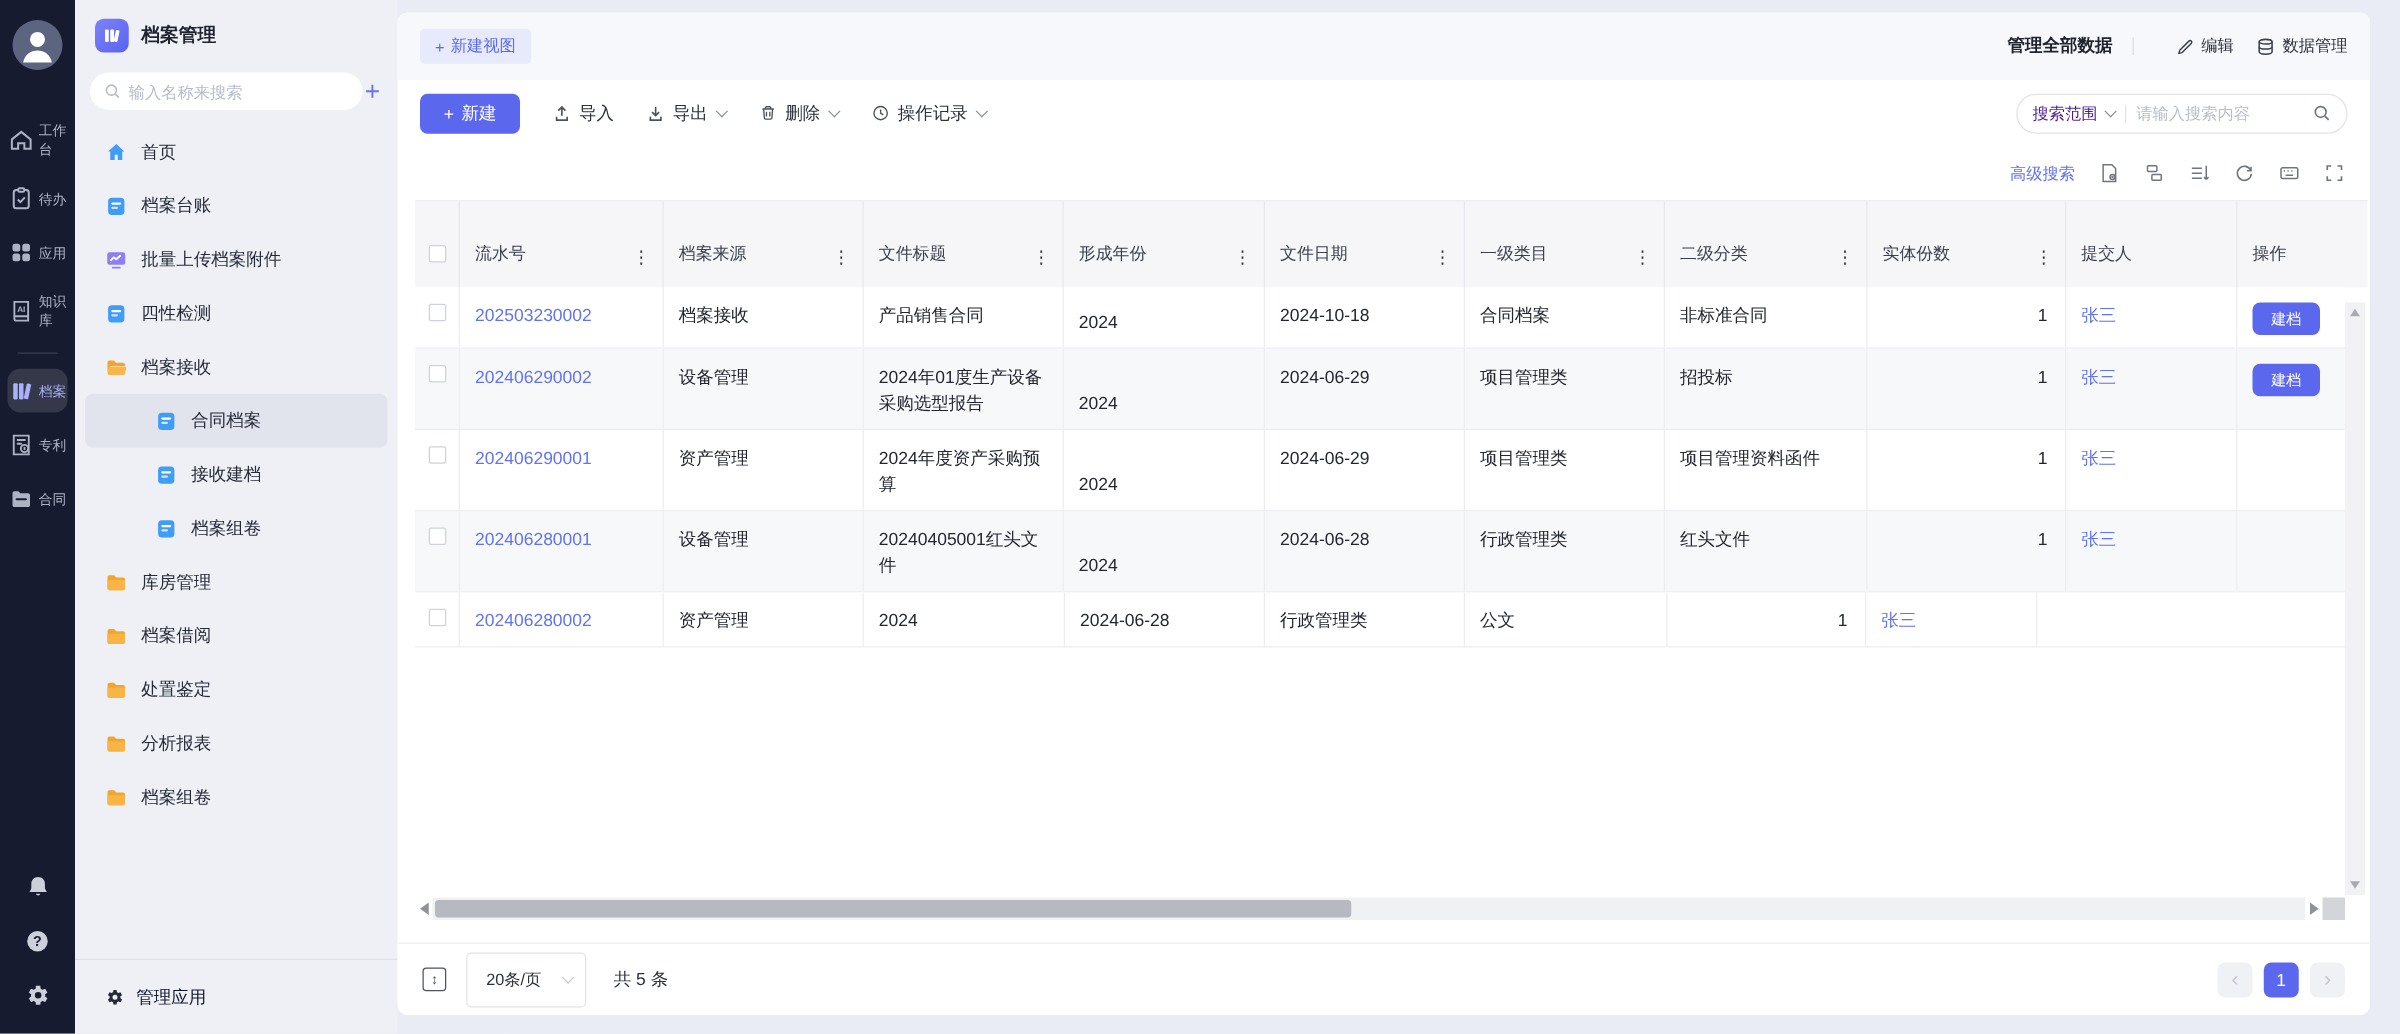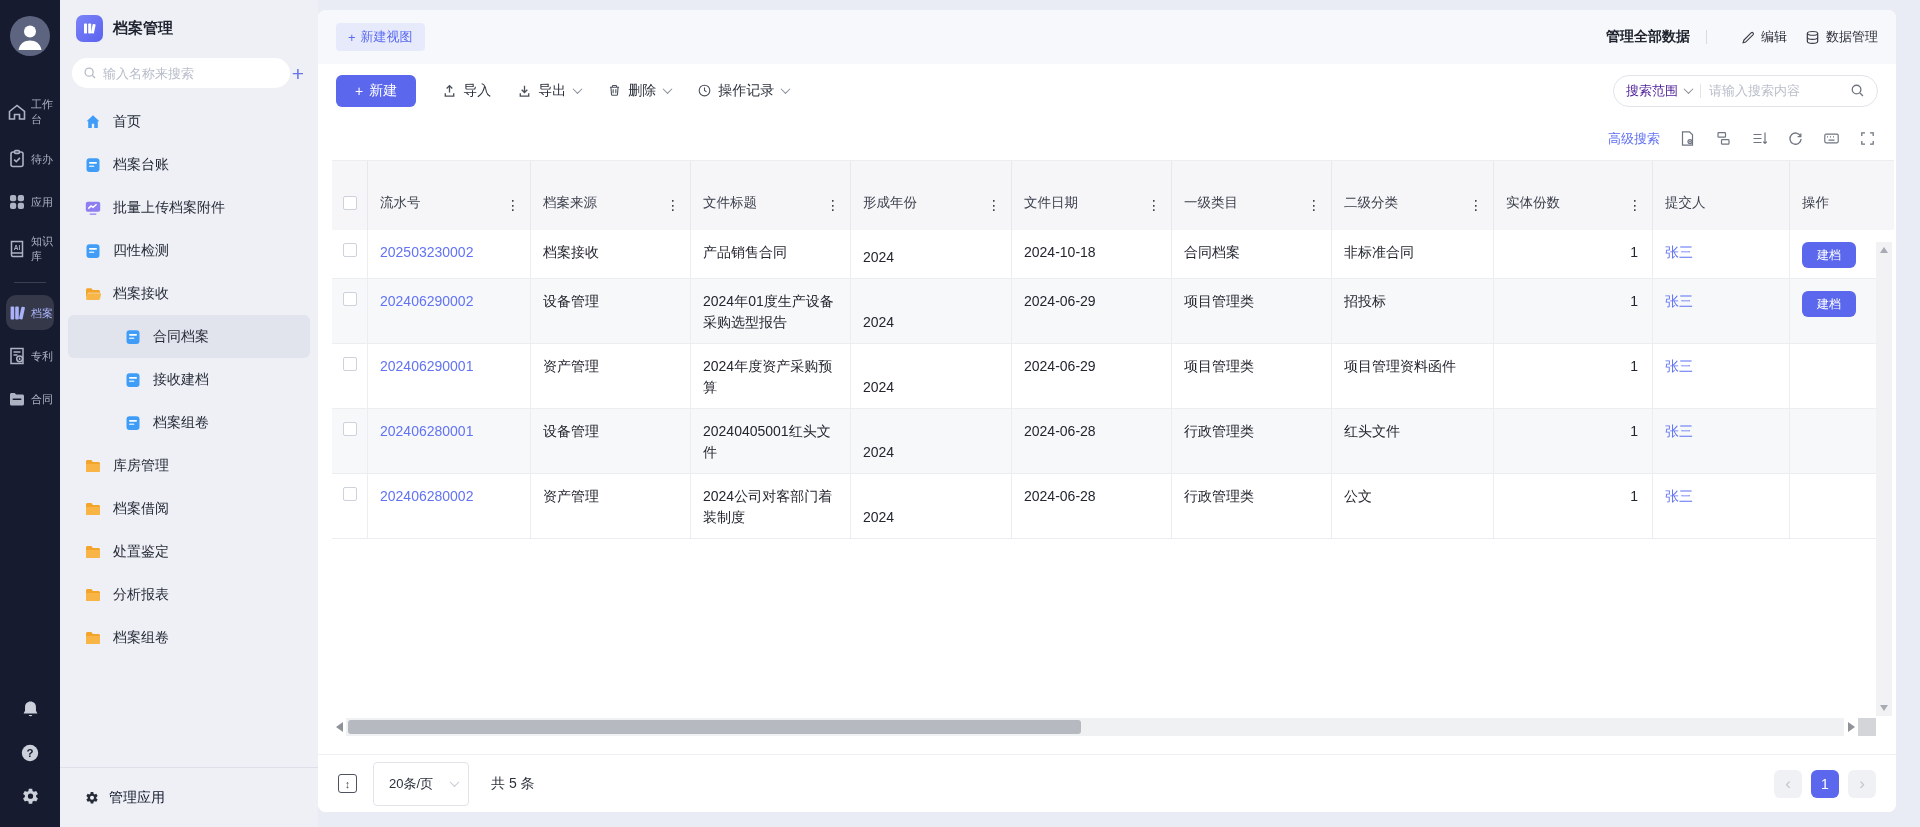--- a/index.html
+++ b/index.html
@@ -652,21 +652,20 @@
             <div class="td c-sub link">张三</div>
             <div class="td c-act"></div>
           </div>
 
           <div class="tr">
             <div class="td c-check">
               <span class="cbx"></span>
             </div>
             <div class="td c-seq link">202406280002</div>
             <div class="td c-src">资产管理</div>
-            <div class="td c-title">2024公司对客部门着装制度</div>
             <div class="td c-year">2024</div>
             <div class="td c-date">2024-06-28</div>
             <div class="td c-cat1">行政管理类</div>
             <div class="td c-cat2">公文</div>
             <div class="td c-copies">1</div>
             <div class="td c-sub link">张三</div>
             <div class="td c-act"></div>
           </div>
         </div>
     </div>

